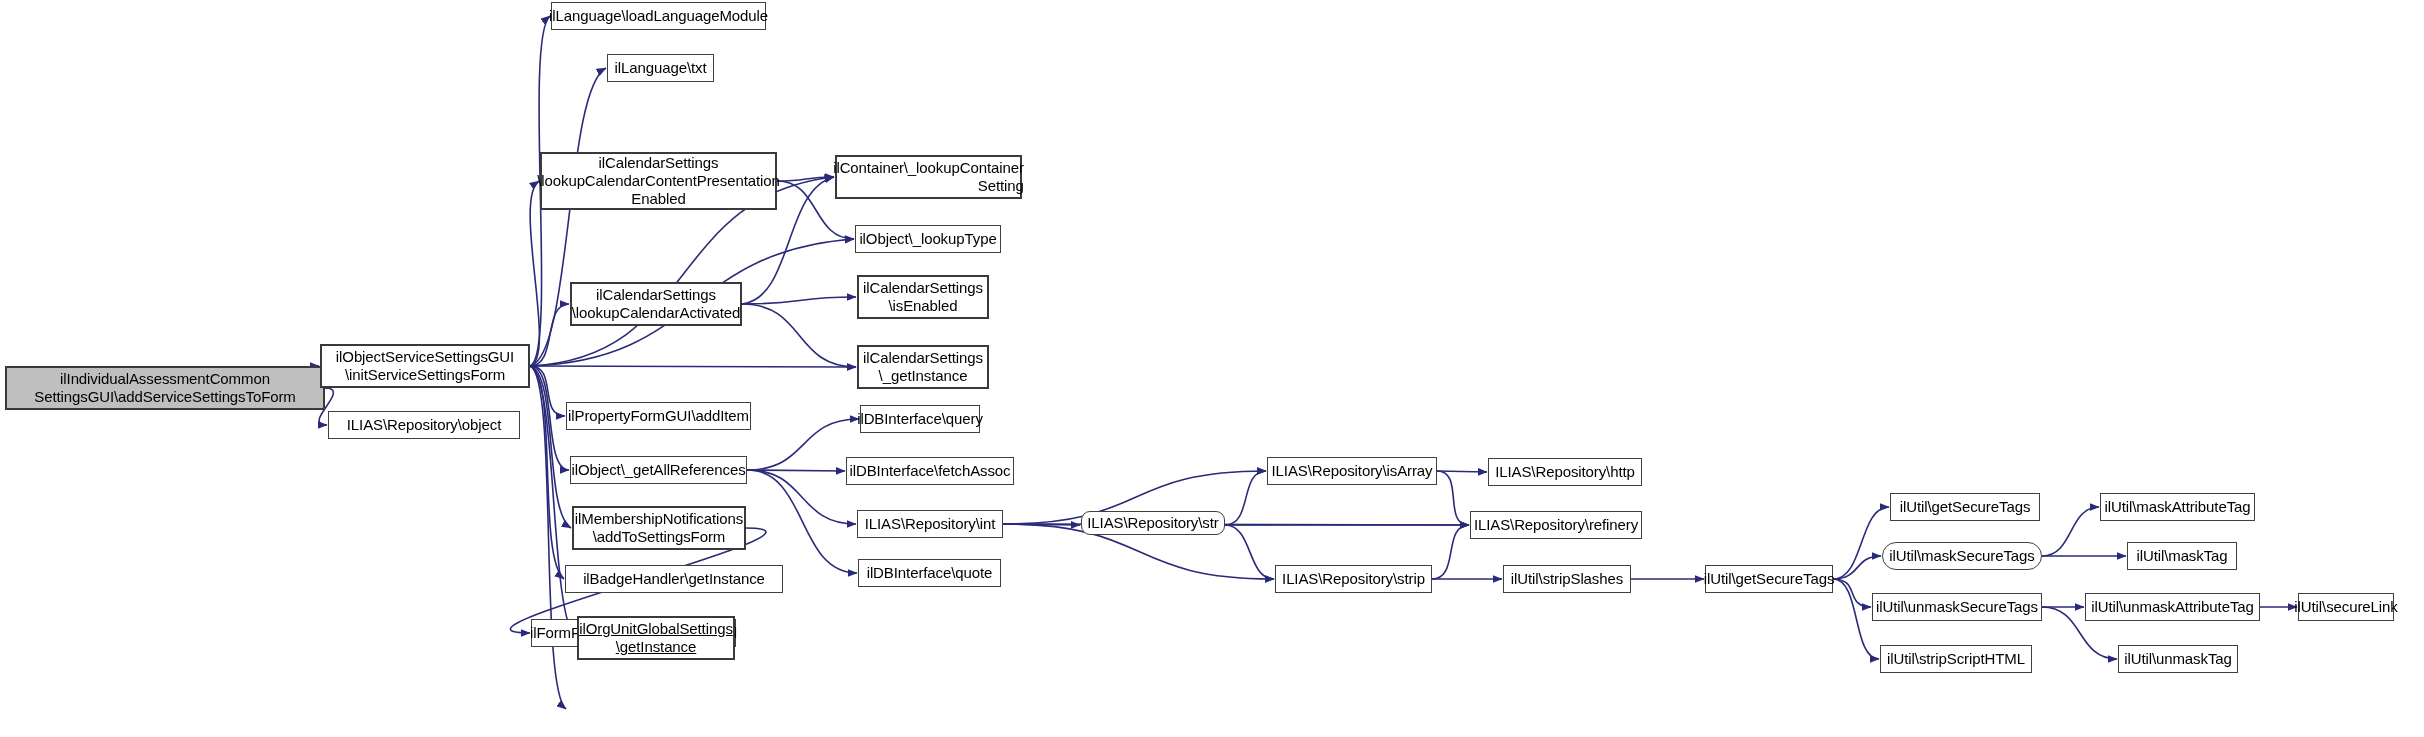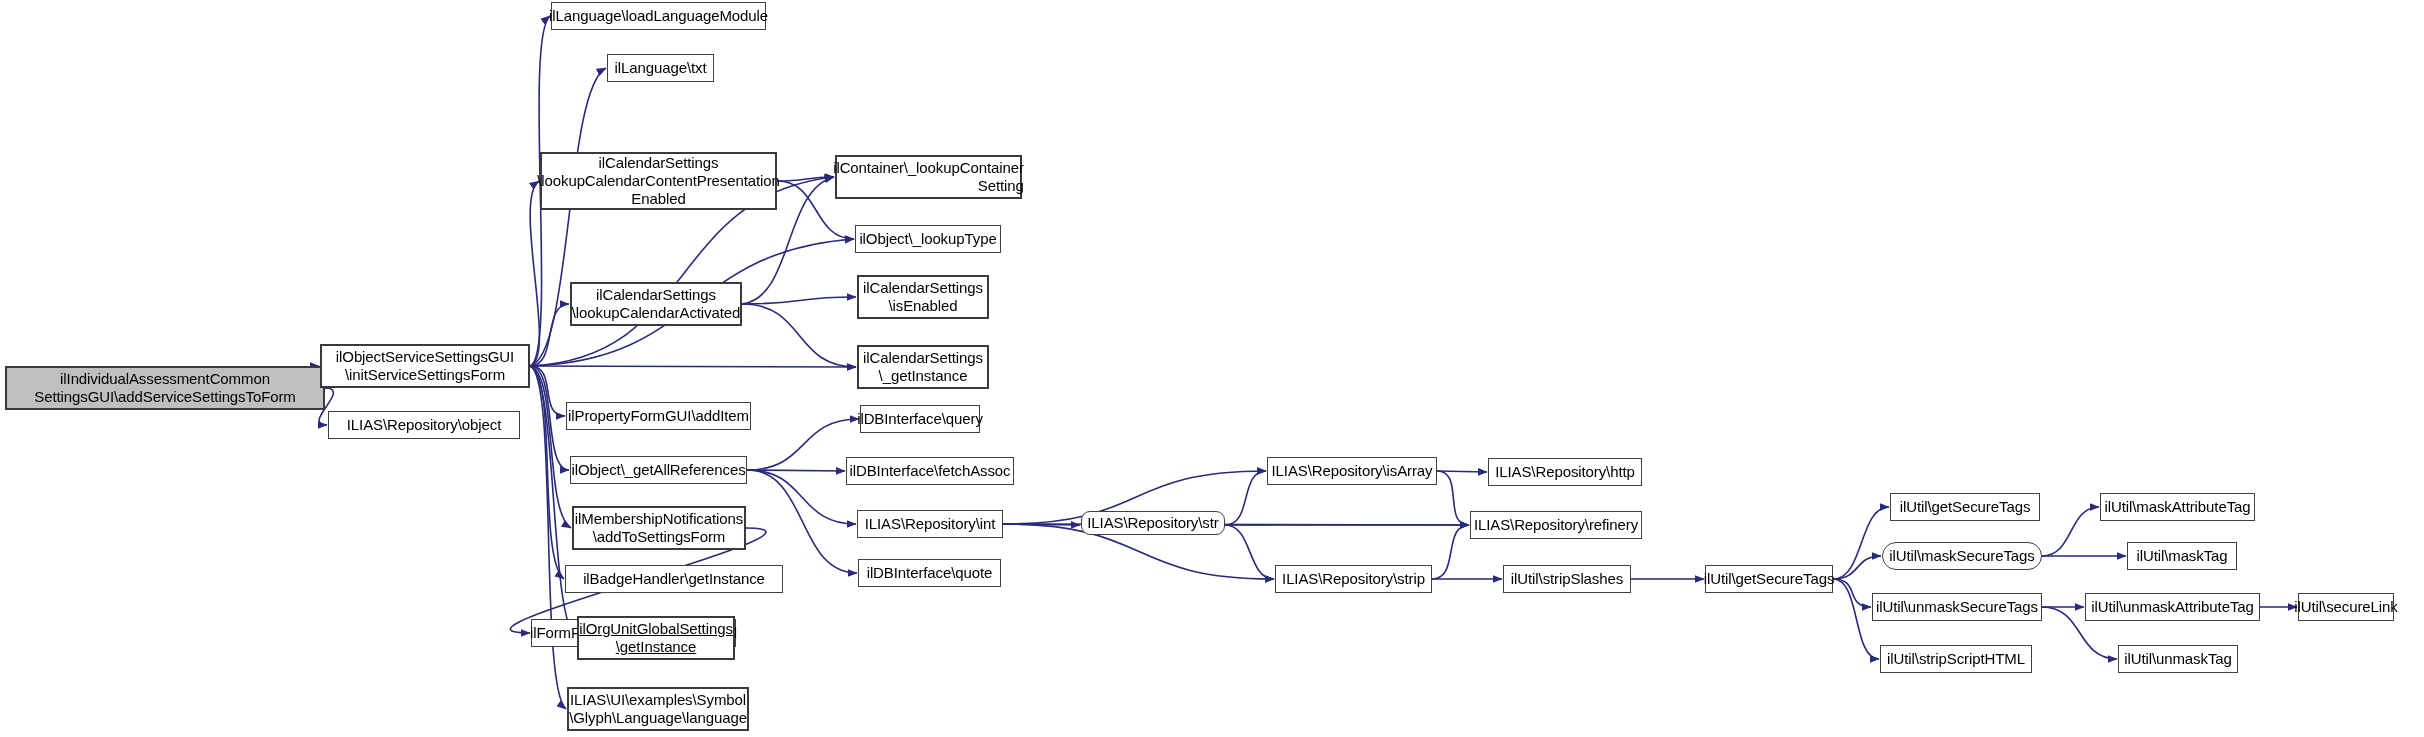--- a/index.html
+++ b/index.html
@@ -141,22 +141,20 @@
       <div class="node" style="left: 860px; top: 405px; width: 120px; height: 28px;">ilDBInterface\query</div>
       <div class="node" style="left: 846px; top: 457px; width: 168px; height: 28px;">ilDBInterface\fetchAssoc</div>
       <div class="node" style="left: 857px; top: 510px; width: 146px; height: 28px;">ILIAS\Repository\int</div>
       <div class="node thick" style="left: 572px; top: 506px; width: 174px; height: 44px;">ilMembershipNotifications
 \addToSettingsForm</div>
       <div class="node" style="left: 858px; top: 559px; width: 143px; height: 28px;">ilDBInterface\quote</div>
       <div class="node" style="left: 531px; top: 619px; width: 205px; height: 28px;">ilFormPropertyGUI\setRequired</div>
       <div class="node" style="left: 565px; top: 565px; width: 218px; height: 28px;">ilBadgeHandler\getInstance</div>
       <div class="node thick" style="left: 577px; top: 616px; width: 158px; height: 44px; text-decoration: underline;">ilOrgUnitGlobalSettings
 \getInstance</div>
-      <div class="node thick" style="left: 567px; top: 687px; width: 182px; height: 44px;">ILIAS\UI\examples\Symbol
-\Glyph\Language\language</div>
       <div class="node" style="left: 1081px; top: 511px; width: 144px; height: 24px; border-radius: 9px;">ILIAS\Repository\str</div>
       <div class="node" style="left: 1267px; top: 457px; width: 170px; height: 28px;">ILIAS\Repository\isArray</div>
       <div class="node" style="left: 1275px; top: 565px; width: 157px; height: 28px;">ILIAS\Repository\strip</div>
       <div class="node" style="left: 1488px; top: 458px; width: 154px; height: 28px;">ILIAS\Repository\http</div>
       <div class="node" style="left: 1470px; top: 511px; width: 172px; height: 28px;">ILIAS\Repository\refinery</div>
       <div class="node" style="left: 1503px; top: 565px; width: 128px; height: 28px;">ilUtil\stripSlashes</div>
       <div class="node" style="left: 1705px; top: 565px; width: 128px; height: 28px;">ilUtil\getSecureTags</div>
       <div class="node" style="left: 1890px; top: 493px; width: 150px; height: 28px;">ilUtil\getSecureTags</div>
       <div class="node" style="left: 1882px; top: 542px; width: 160px; height: 28px; border-radius: 14px;">ilUtil\maskSecureTags</div>
       <div class="node" style="left: 1872px; top: 593px; width: 170px; height: 28px;">ilUtil\unmaskSecureTags</div>

